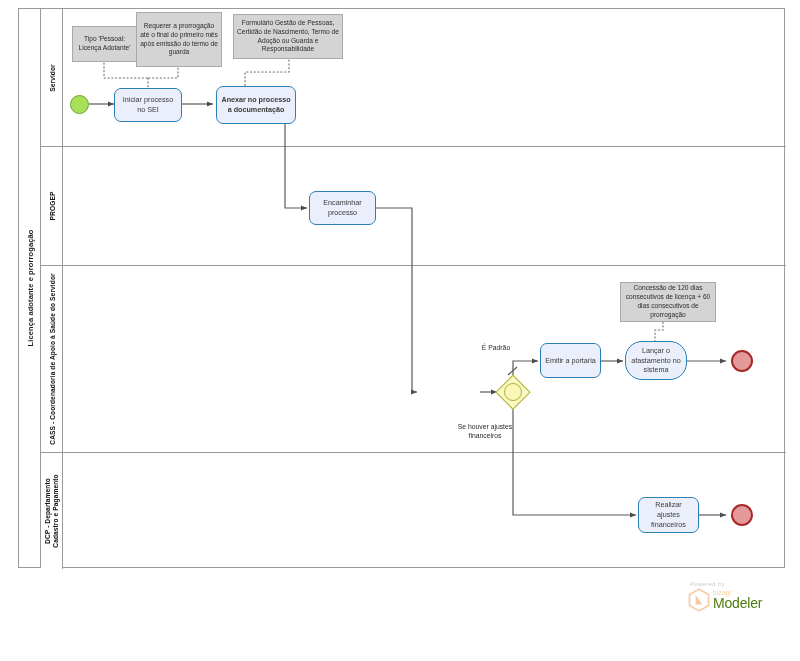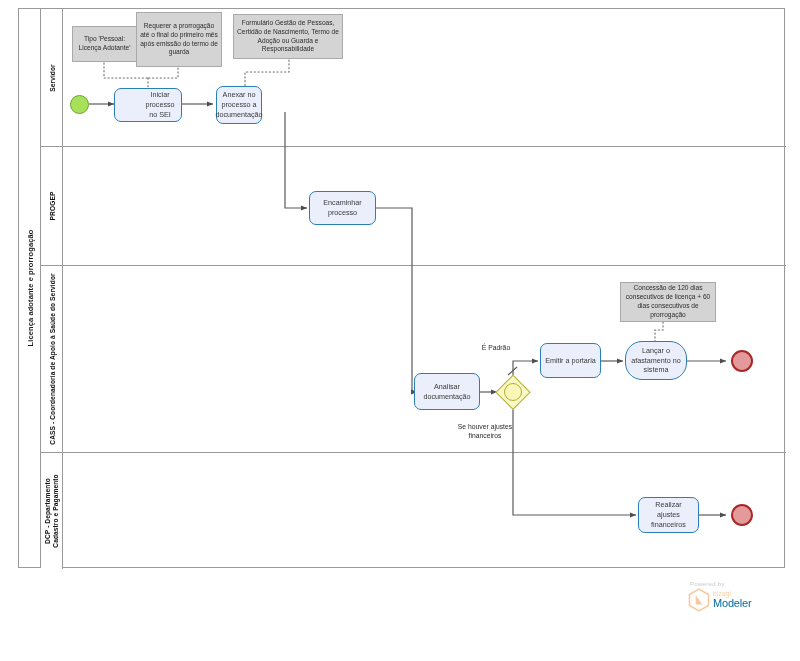--- a/index.html
+++ b/index.html
@@ -55,21 +55,21 @@
     white-space:nowrap;}
   .edgelabel.wrap{white-space:normal;}
 
   
   .wm{position:absolute;display:flex;flex-direction:column;align-items:flex-start;}
   .wm-powered{font-size:6px;color:#c9c9c9;letter-spacing:.3px;margin-left:2px;}
   .wm-row{display:flex;align-items:center;margin-top:1px;}
   .wm-mark{width:22px;height:24px;margin-right:3px;}
   .wm-txtcol{display:flex;flex-direction:column;line-height:1;}
   .wm-bizagi{font-size:6.5px;color:#f6cfa4;letter-spacing:.2px;margin-bottom:0px;}
-  .wm-modeler{font-size:11px;color:#0369a1;letter-spacing:-.2px;}
+  .wm-modeler{font-size:14px;color:#4d7c0f;letter-spacing:-.2px;}
 </style>
 </head>
 <body>
 
 <div id="canvas">
 
   <div class="pool" style="left:18px;top:8px;width:767px;height:560px;">
 
     <div class="pool-header">
       <span>Licença adotante e prorrogação</span>
@@ -153,35 +153,32 @@
   <div class="annot" style="left:620px;top:282px;width:96px;height:40px;">
     <span>Concessão de 120 dias consecutivos de licença + 60 dias consecutivos de prorrogação</span>
   </div>
 
   <div class="event start" style="left:70px;top:95px;width:19px;height:19px;"></div>
 
   <div class="event end" style="left:731px;top:350px;width:22px;height:22px;"></div>
 
   <div class="event end" style="left:731px;top:504px;width:22px;height:22px;"></div>
 
-  <div class="task" style="left:114px;top:88px;width:68px;height:34px;padding-left:28px;">
+  <div class="task" style="left:114px;top:88px;width:68px;height:34px;">
     <span>Iniciar processo no SEI</span>
   </div>
 
-  <div class="task" style="left:216px;top:86px;width:46px;height:38px;">
+  <div class="task" style="left:216px;top:86px;width:80px;height:38px;font-weight:bold;">
     <span>Anexar no processo a documentação</span>
   </div>
 
   <div class="task" style="left:309px;top:191px;width:67px;height:34px;">
     <span>Encaminhar processo</span>
   </div>
 
-  <div class="task" style="left:414px;top:373px;width:66px;height:37px;">
-    <span>Analisar documentação</span>
-  </div>
 
   <div class="task" style="left:540px;top:343px;width:61px;height:35px;text-align:right;">
     <span>Emitir a portaria</span>
   </div>
 
   <div class="task" style="left:625px;top:341px;width:62px;height:39px;border-radius:17px;">
     <span>Lançar o afastamento no sistema</span>
   </div>
 
   <div class="task" style="left:638px;top:497px;width:61px;height:36px;">

